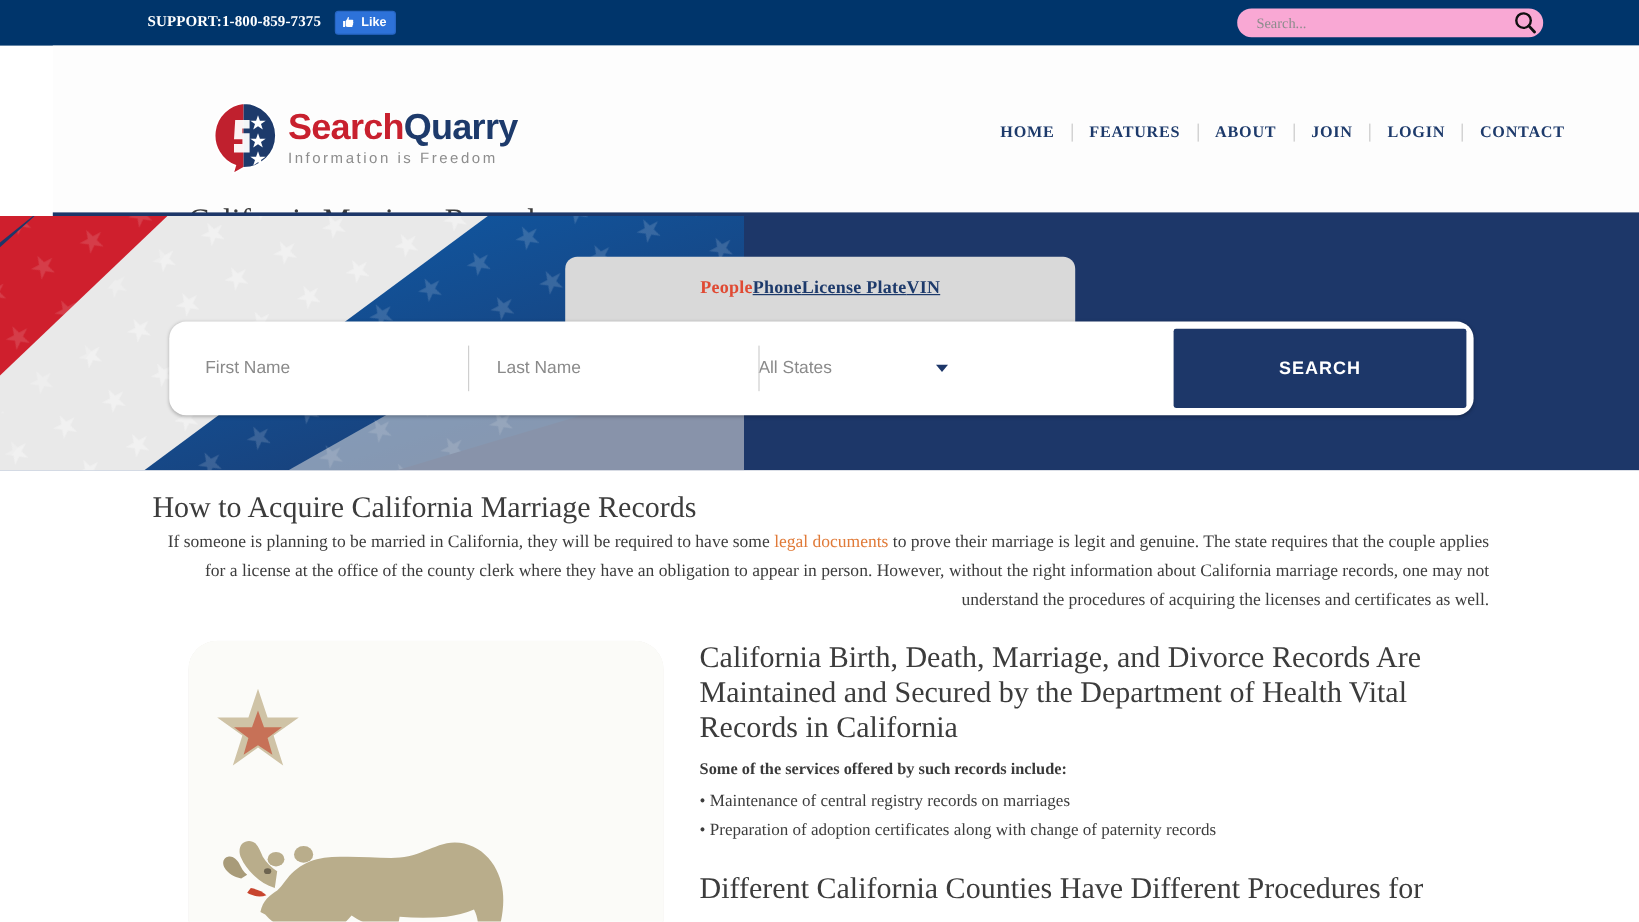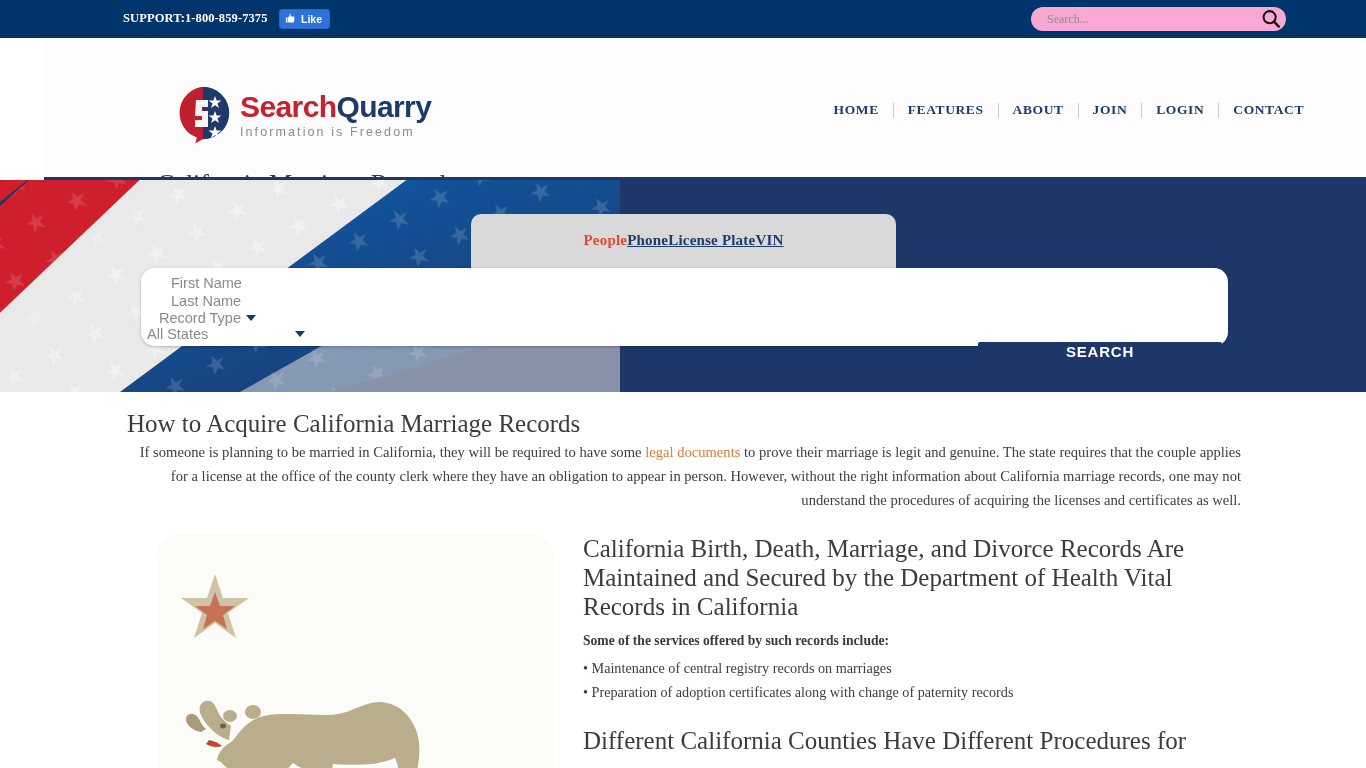--- a/index.html
+++ b/index.html
@@ -188,21 +188,20 @@
     position: absolute;
     left: 141px; top: 268px;
     width: 1087px; height: 78px;
     background: #ffffff;
     border-radius: 14px;
     display: flex;
     align-items: stretch;
     padding: 6px;
     box-shadow: 0 1px 3px rgba(0,0,0,0.25);
     z-index: 5;
-    flex-direction: column;
   }
   .field {
     display: flex; align-items: center;
     position: relative;
     font-family: "Liberation Sans", sans-serif;
   }
   .field + .field::before {
     content: "";
     position: absolute;
     left: 0; top: 14px; bottom: 14px;
@@ -434,24 +433,20 @@
   </div>
 </div>
 
 <div class="searchbar">
   <div class="field f-first">
     <input type="text" placeholder="First Name" style="">
   </div>
   <div class="field f-last">
     <input type="text" placeholder="Last Name" style="">
   </div>
-  <div class="field f-type">
-    <span class="sel-text">Record Type</span>
-    <span class="caret"></span>
-  </div>
   <div class="field f-state">
     <span class="sel-text">All States</span>
     <span class="caret far"></span>
   </div>
   <button class="search-btn">SEARCH</button>
 </div>
 
 <div class="content">
   <div class="content-inner">
 

